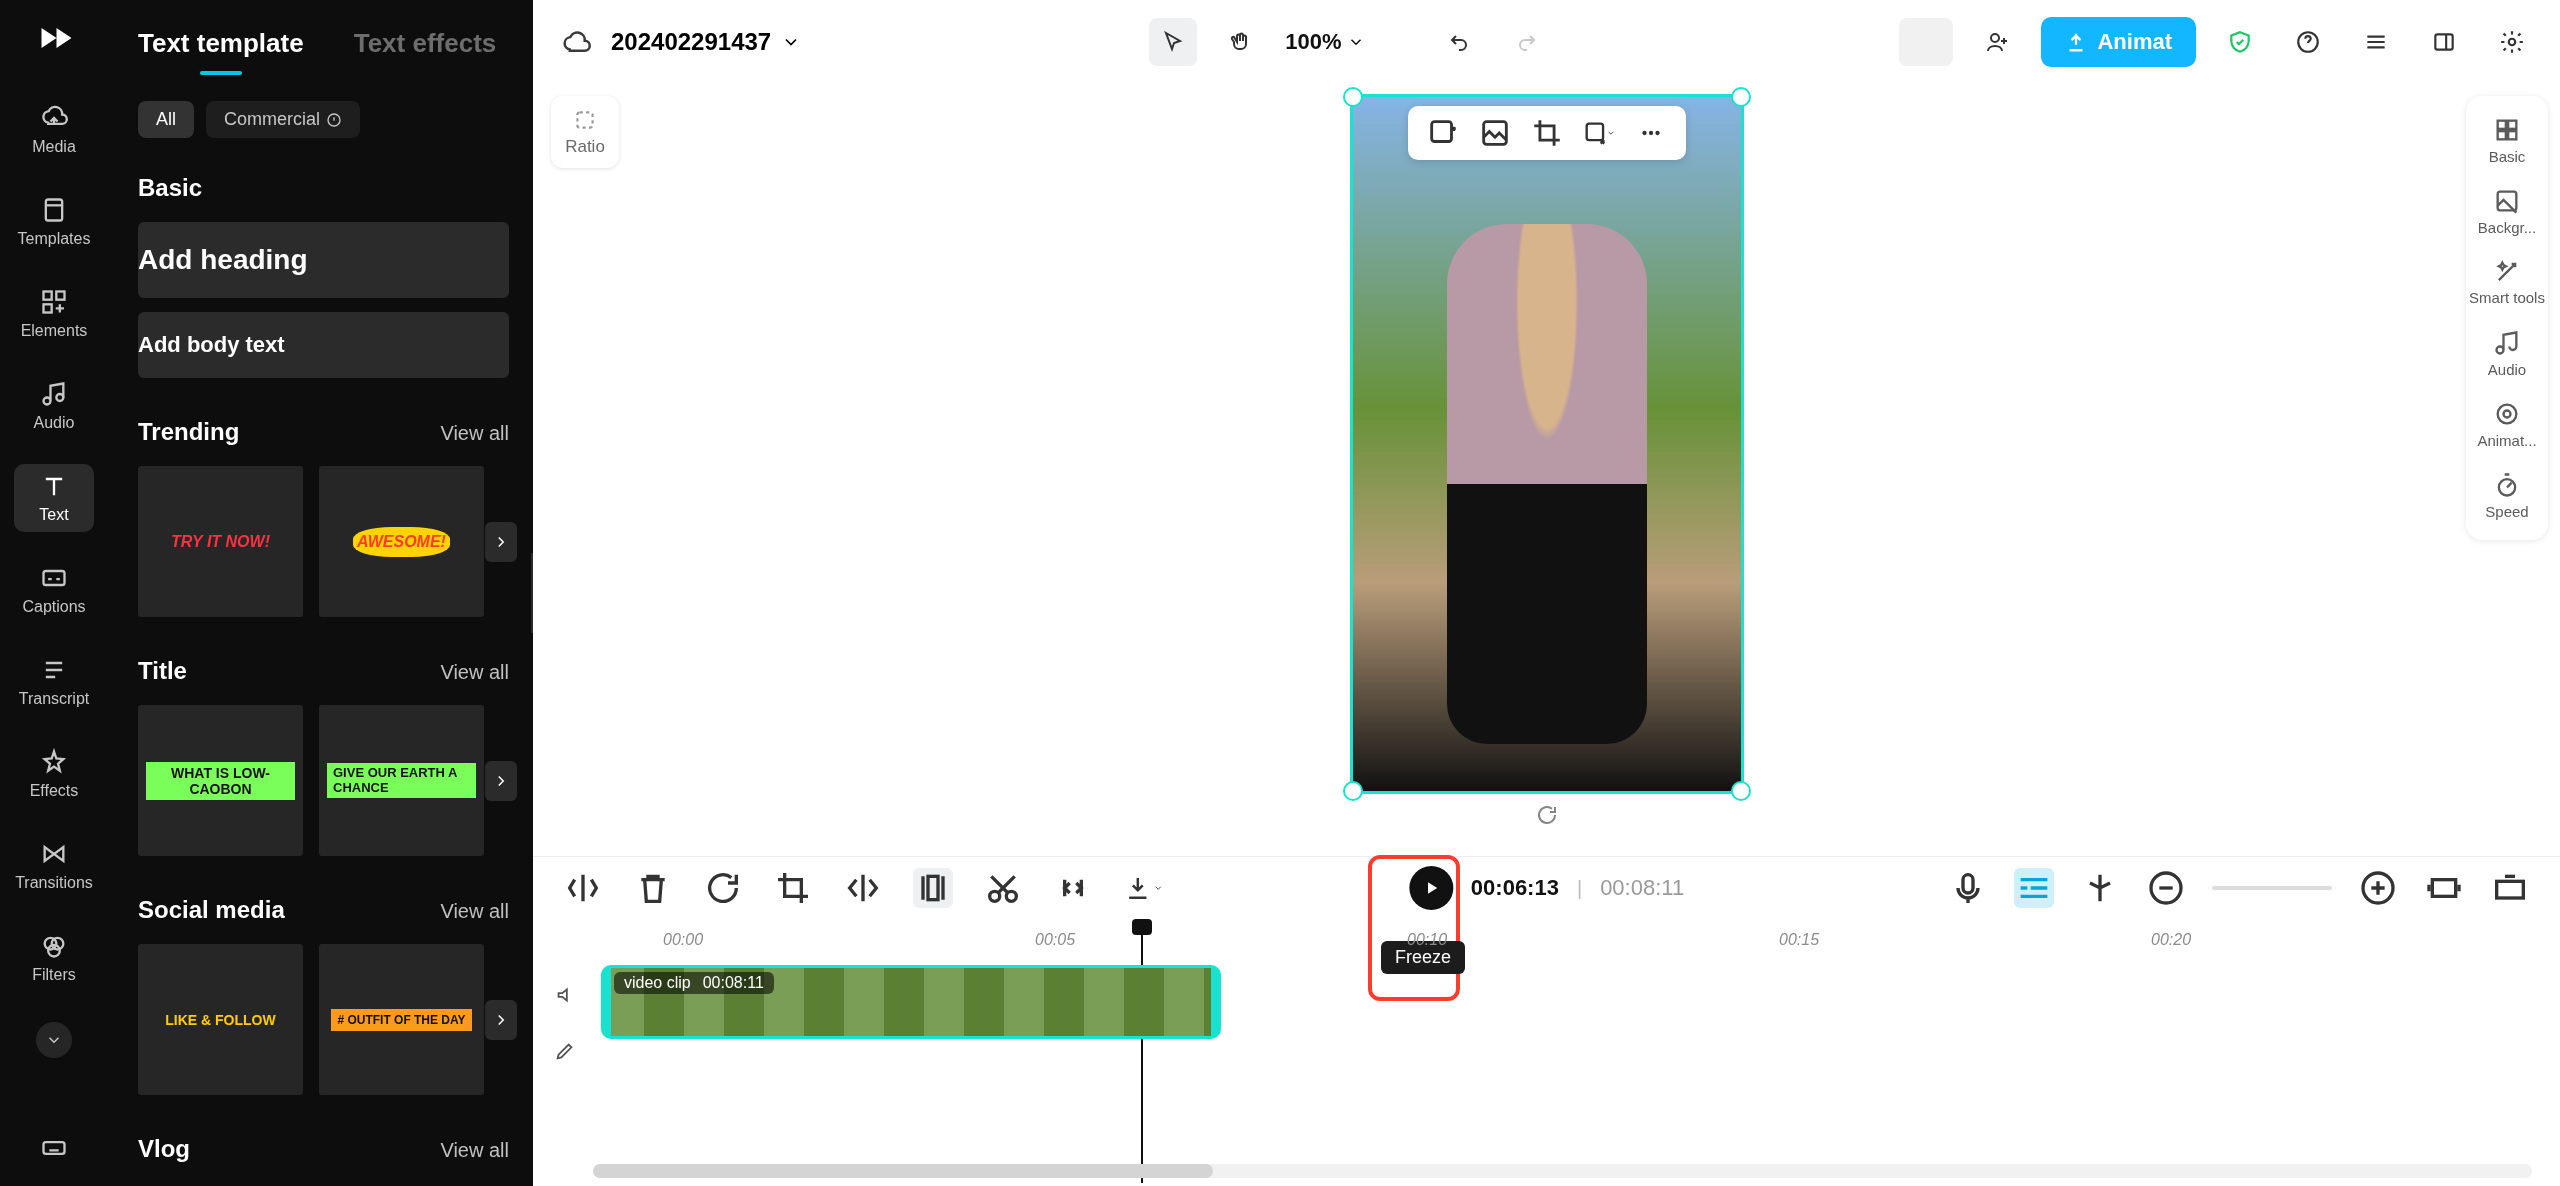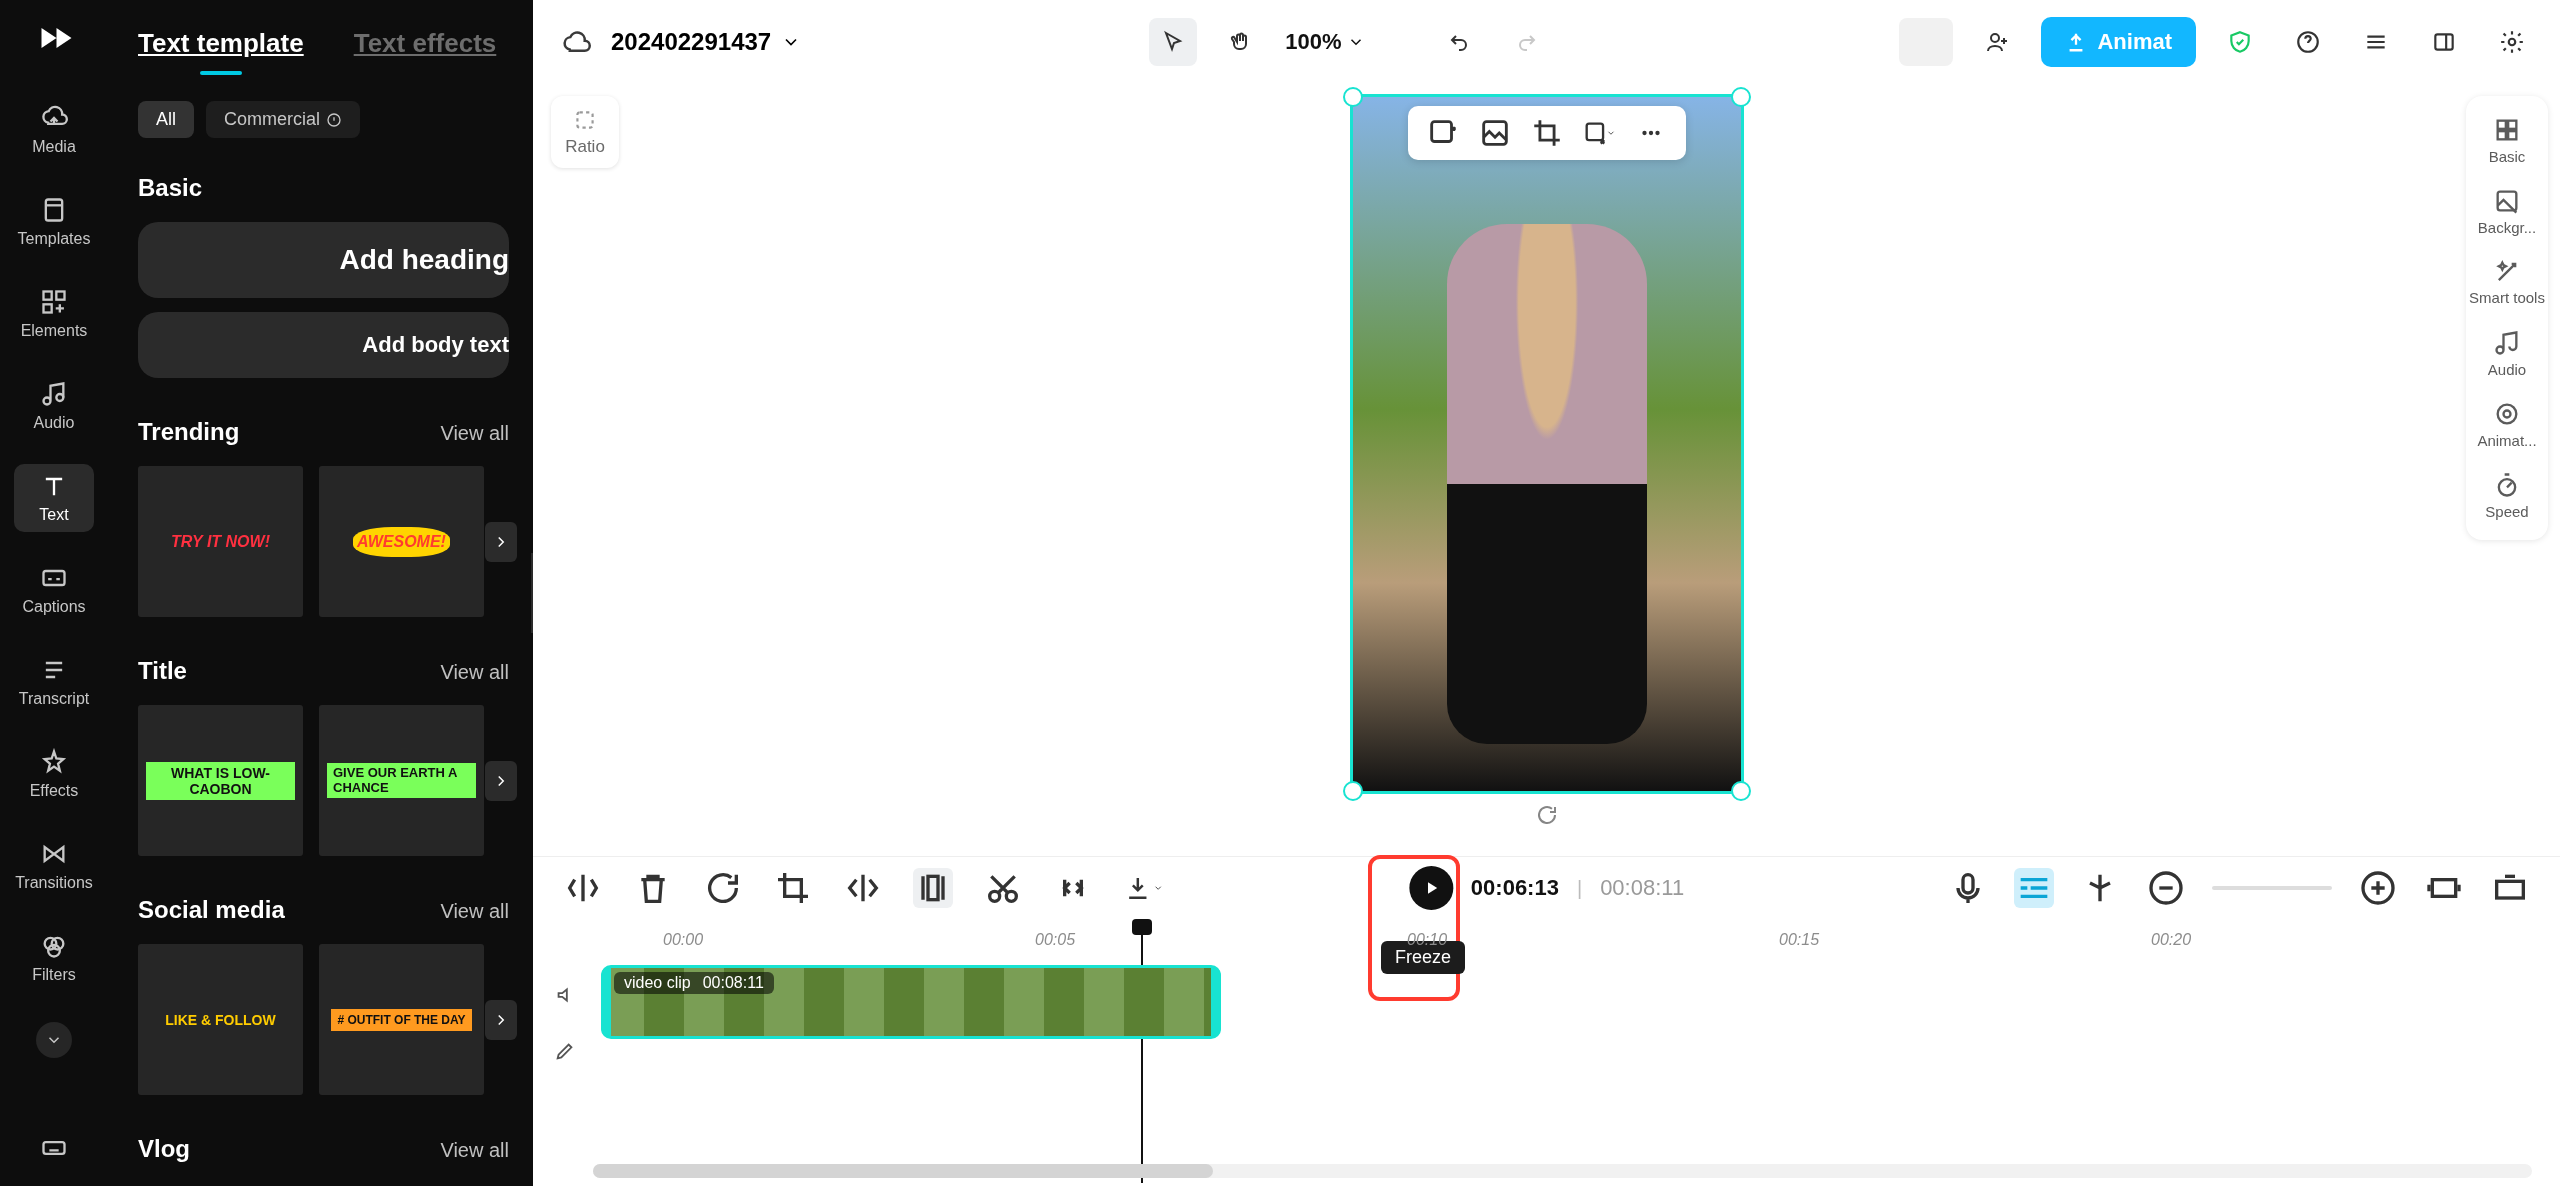--- a/index.html
+++ b/index.html
@@ -10,28 +10,28 @@
 .logo-box { width: 48px; height: 48px; margin-bottom: 10px; display: flex; align-items: center; justify-content: center; }
 .sidebar-item { display: flex; flex-direction: column; align-items: center; gap: 6px; color: #c7c7c7; font-size: 16px; cursor: pointer; width: 80px; padding: 8px 0; border-radius: 10px; }
 .sidebar-item.active { background: #2b2b2b; color: #fff; }
 .sidebar-item svg, .sidebar-item .ic { width: 28px; height: 28px; }
 .sidebar-more { width: 36px; height: 36px; border-radius: 50%; background: #262626; display: flex; align-items: center; justify-content: center; color:#c7c7c7; margin-top: 6px; cursor:pointer;}
 .sidebar-keyboard { margin-top: auto; margin-bottom: 20px; color:#c7c7c7; cursor:pointer;}
 
 
 .text-panel { width: 425px; background: #0d0d0d; color: #fff; padding: 28px 24px 0 30px; flex-shrink: 0; overflow: hidden; position: relative;}
 .tabs { display: flex; gap: 50px; font-size: 26px; font-weight: 600; }
-.tab { color: #6d6d6d; cursor: pointer; position: relative; padding-bottom: 16px; text-decoration: underline;}
+.tab { color: #6d6d6d; cursor: pointer; position: relative; padding-bottom: 16px;}
 .tab.active { color: #fff; }
 .tab.active::after { content: ""; position: absolute; bottom: 0; left: 50%; transform: translateX(-50%); width: 42px; height: 4px; background: #00c9e3; border-radius: 2px; }
 .chips { display: flex; gap: 12px; margin-top: 26px; }
 .chip { background: #333; color: #fff; font-size: 18px; padding: 8px 18px; border-radius: 8px; cursor:pointer; display:flex; align-items:center; gap:6px;}
 .chip.inactive { background: #1e1e1e; color: #c7c7c7; }
 .section-title { font-size: 24px; font-weight: 700; margin-top: 36px; }
-.big-btn { background: #2b2b2b; color: #fff; border-radius: 20px; text-align: right; cursor: pointer; }
+.big-btn { background: #2b2b2b; color: #fff; border-radius: 6px; text-align: left; cursor: pointer; }
 .big-btn.heading { font-size: 28px; font-weight: 700; padding: 22px 0; margin-top: 20px; }
 .big-btn.body { font-size: 22px; font-weight: 600; padding: 20px 0; margin-top: 14px; }
 .row-head { display: flex; justify-content: space-between; align-items: baseline; margin-top: 40px; }
 .row-head h3 { font-size: 24px; font-weight: 700; }
 .viewall { color: #c0c0c0; font-size: 20px; cursor:pointer;}
 .thumb-row { display: flex; gap: 16px; margin-top: 20px; position: relative;}
 .thumb { width: 165px; height: 151px; background: #262626; border-radius: 3px; display:flex; align-items:center; justify-content:center; font-weight:800; font-size:16px; text-align:center; padding:8px; cursor:pointer; flex-shrink:0;}
 .thumb-row .arrow-r { position:absolute; right:-8px; top:50%; transform:translateY(-50%); width:32px; height:40px; background:#2b2b2b; border-radius:6px; display:flex; align-items:center; justify-content:center; color:#fff; cursor:pointer;}
 .panel-handle { position:absolute; right:-14px; top:50%; transform:translateY(-50%); width:16px; height:80px; background:#2b2b2b; border-radius:0 10px 10px 0; cursor:pointer;}
 

